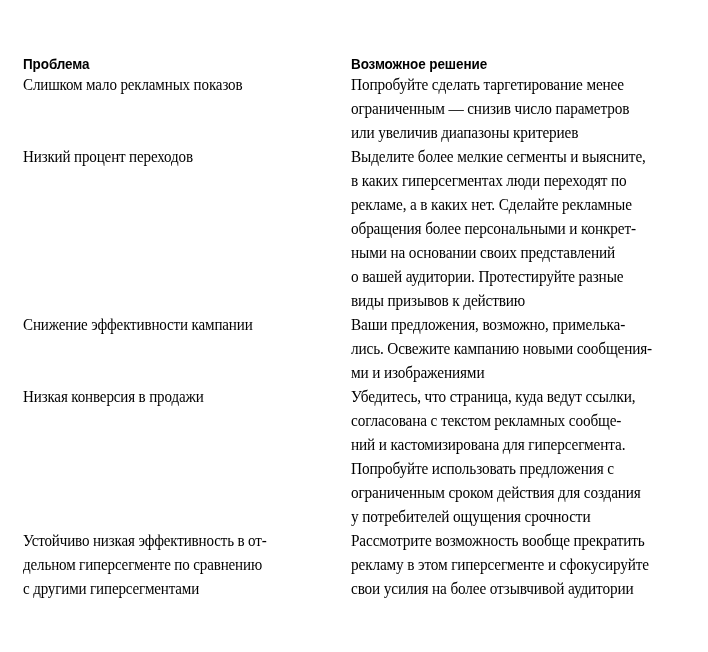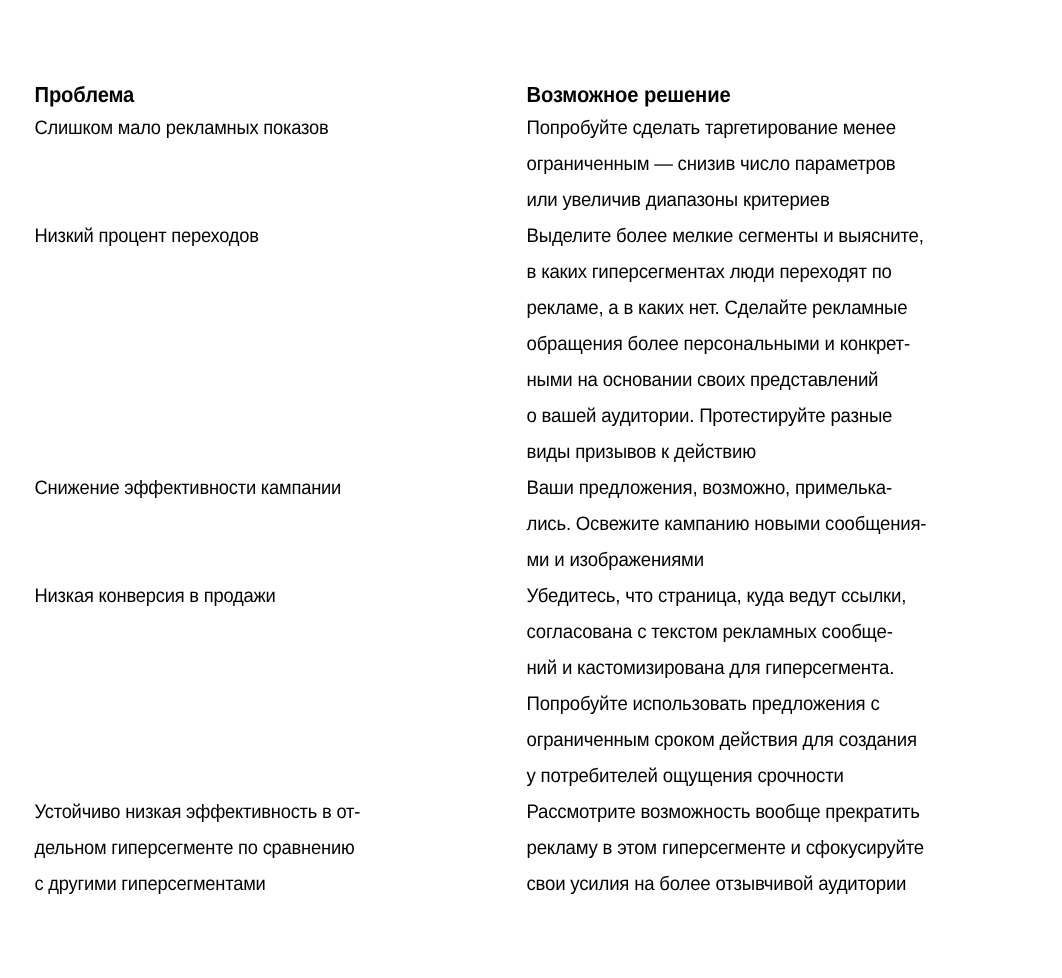--- a/index.html
+++ b/index.html
@@ -55,25 +55,26 @@
   }
   .hdr-cell .htxt {
     display: inline-block;
     transform: scaleX(0.93);
     transform-origin: left center;
   }
   .hdr-cell.col-solution { padding-left: 14px; }
 
   
   .body-cell {
-    font-size: 13px;
+    font-size: 16px;
     line-height: 24px;
     letter-spacing: -0.15px;
     padding-top: 13px;
     padding-bottom: 12px;
+    font-family: Liberation Serif, serif;
   }
   .body-cell.col-solution { padding-left: 14px; }
 
   .body-cell .line {
     display: block;
     white-space: nowrap;
   }
   .body-cell .line > span {
     display: inline-block;
     transform: scaleX(0.955);

